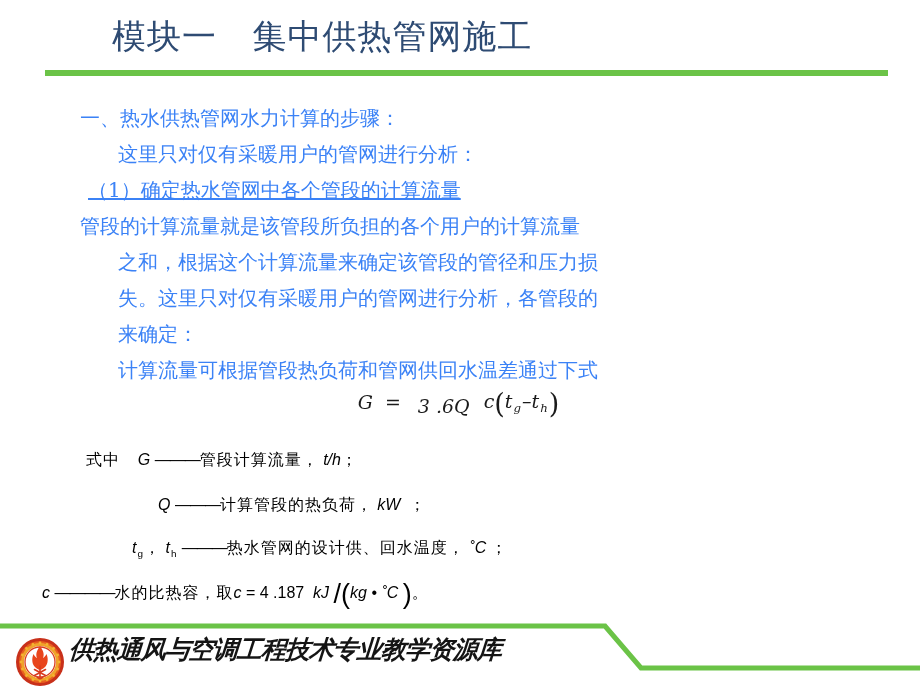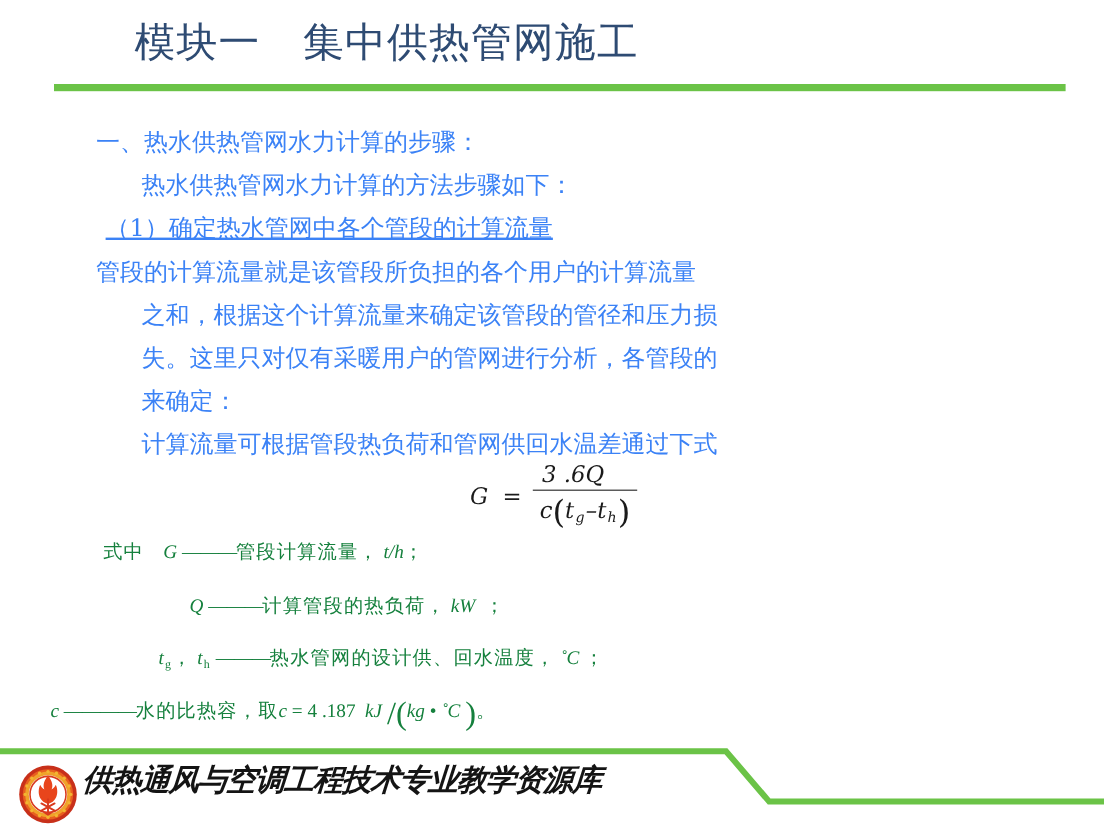--- a/index.html
+++ b/index.html
@@ -70,22 +70,22 @@
     display: inline-flex;
     align-items: center;
     font-size: 19px;
     font-style: italic;
     color: #1a1a1a;
   }
   .fx-var { font-style: italic; margin: 0 5px; }
   .fx-eq { font-style: normal; margin: 0 7px; }
   .frac {
     display: inline-flex;
-    flex-direction: column;
-    align-items: flex-start;
+    flex-direction: row;
+    align-items: flex-end;
     vertical-align: middle;
     margin: 0 2px;
   }
   .frac .num {
     padding: 0 8px 1px 8px;
     white-space: nowrap;
   }
   .frac .bar {
     width: 100%;
     height: 1px;
@@ -106,23 +106,23 @@
     font-size: 0.62em;
     vertical-align: baseline;
     position: relative;
     top: 4px;
     padding: 0 1px;
   }
 
   
   .nom {
     position: absolute;
-    font-family: Liberation Serif, serif;
+    font-family: Liberation Sans, sans-serif;
     font-size: 16px;
-    color: #15803d;
+    color: #000000;
     white-space: pre;
   }
   .nom .sym { font-style: italic; }
   .nom .cn { font-style: normal; letter-spacing: 1px; }
   .nom .unit { font-style: italic; }
   .dash { letter-spacing: -1px; }
 
   #nom-1 { left: 86px; top: 450px; }
   #nom-2 { left: 158px; top: 495px; }
   #nom-3 { left: 132px; top: 538px; }
@@ -173,21 +173,21 @@
 </style>
 </head>
 <body>
 
 <div id="slide-title">模块一   集中供热管网施工</div>
 
 <div id="title-rule"></div>
 
 <div id="body-block">
   <div class="body-line indent-0">一、热水供热管网水力计算的步骤：</div>
-  <div class="body-line indent-1">热水供热管网水力计算的方法步骤如下：</div>
+  <div class="body-line indent-1">这里只对仅有采暖用户的管网进行分析：</div>
   <div class="body-line indent-half">（1）确定热水管网中各个管段的计算流量</div>
   <div class="body-line indent-0">管段的计算流量就是该管段所负担的各个用户的计算流量</div>
   <div class="body-line indent-1">之和，根据这个计算流量来确定该管段的管径和压力损</div>
   <div class="body-line indent-1">失。这里只对仅有采暖用户的管网进行分析，各管段的</div>
   <div class="body-line indent-1">来确定：</div>
   <div class="body-line indent-1">计算流量可根据管段热负荷和管网供回水温差通过下式</div>
 </div>
 
 <div id="formula-area">
   <span class="fx">

